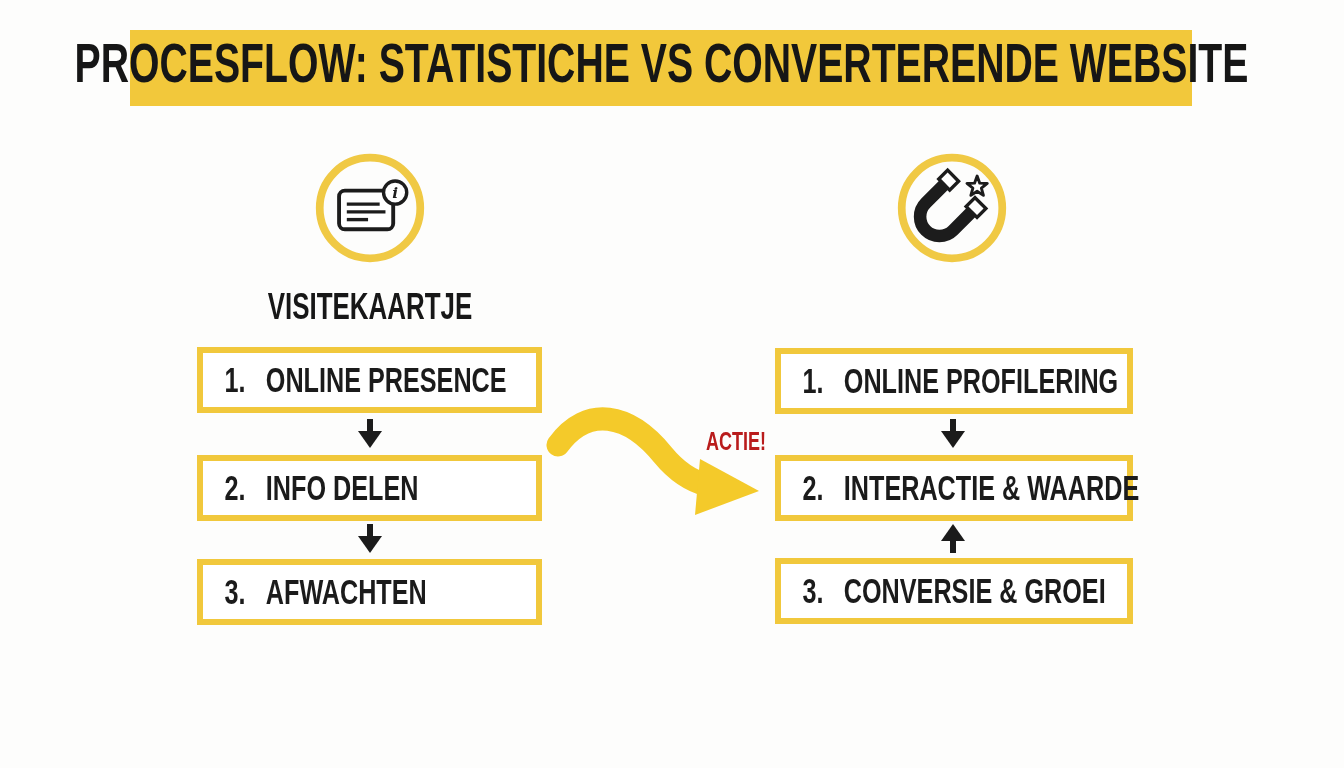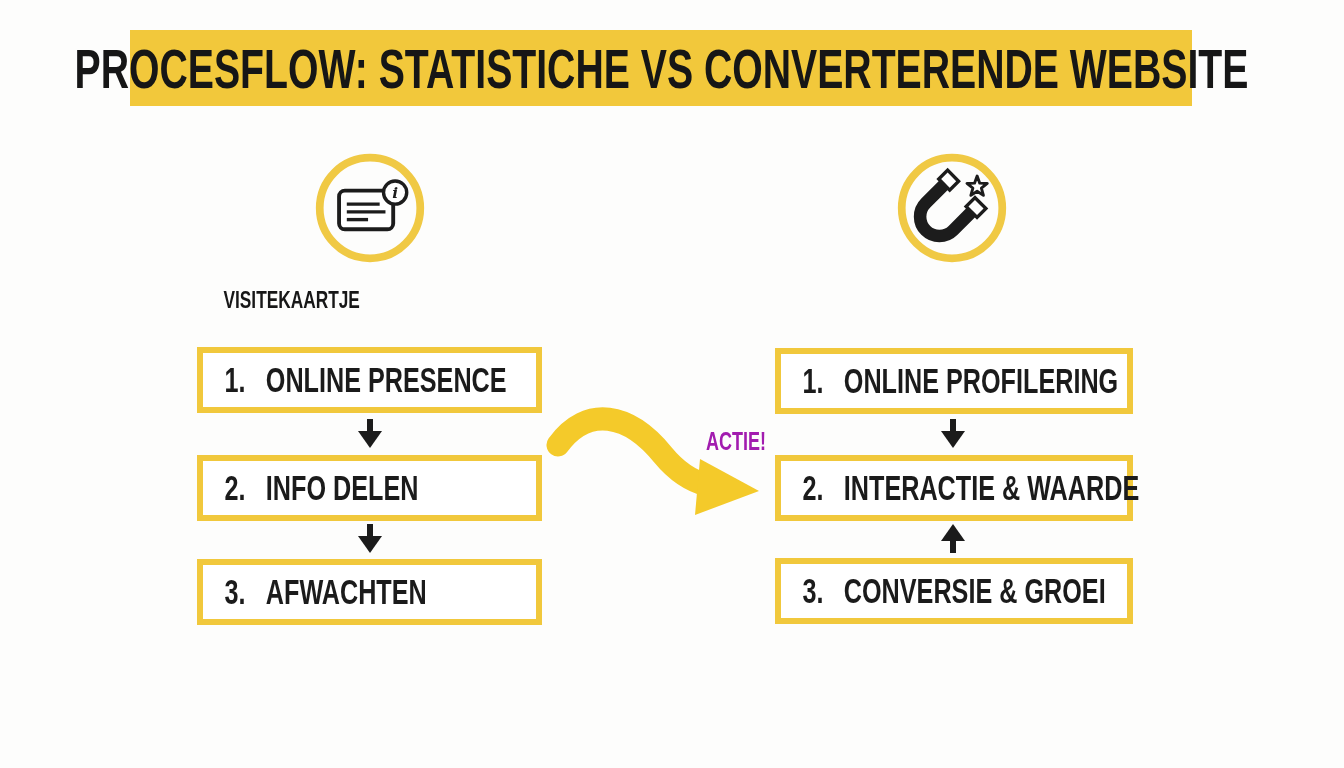--- a/index.html
+++ b/index.html
@@ -3,52 +3,52 @@
 <meta charset="utf-8">
 <style>
   html,body{margin:0;padding:0;background:#e9e9e9;}
   .canvas{
     position:relative;width:1344px;height:768px;margin:0 auto;
     background:#fdfdfc;overflow:hidden;
     font-family:"Liberation Sans",sans-serif;color:#1b1b1b;
   }
   .banner{
     position:absolute;left:130px;top:30px;width:1062px;height:76px;
-    background:#f2c83b;display:flex;align-items:center;justify-content:center;
+    background:#f2c83b;display:flex;align-items:flex-start;justify-content:center;
   }
   .banner .cond{
     font-size:56px;font-weight:700;letter-spacing:0px;white-space:nowrap;
     display:inline-block;transform:scaleX(0.70);transform-origin:center center;
     color:#161616;
   }
   .icon-wrap{position:absolute;width:116px;height:116px;}
   .icon-left{left:312px;top:150px;}
   .icon-right{left:894px;top:150px;}
   .col-heading{
-    position:absolute;text-align:left;font-weight:700;font-size:24px;
+    position:absolute;text-align:center;font-weight:700;font-size:36px;
     color:#171717;white-space:nowrap;
   }
   .col-heading .cond{display:inline-block;transform:scaleX(0.72);transform-origin:center center;}
   .heading-left{left:197px;top:286px;width:346px;}
   .heading-right{left:775px;top:286px;width:358px;}
   .step-box{
     position:absolute;height:66px;background:#ffffff;border:6px solid #f1c83c;
     box-sizing:border-box;display:flex;align-items:center;
   }
   .lbox{left:197px;width:345px;}
   .rbox{left:775px;width:358px;}
   .step-row{
     display:flex;align-items:center;gap:28px;padding-left:30px;white-space:nowrap;
     transform:scaleX(0.72);transform-origin:left center;
     font-size:35px;font-weight:700;color:#1b1b1b;
   }
   .flow-arrow{position:absolute;width:34px;height:30px;}
   .actie-label{
     position:absolute;left:706px;top:427px;width:80px;
-    font-size:25px;font-weight:700;color:#a21caf;white-space:nowrap;
+    font-size:25px;font-weight:700;color:#b91c1c;white-space:nowrap;
   }
   .actie-label .cond{display:inline-block;transform:scaleX(0.72);transform-origin:left center;}
   .action-arrow{position:absolute;left:545px;top:393px;width:226px;height:132px;}
   svg{display:block;}
 </style>
 </head>
 <body>
 
 <div class="canvas">
 

